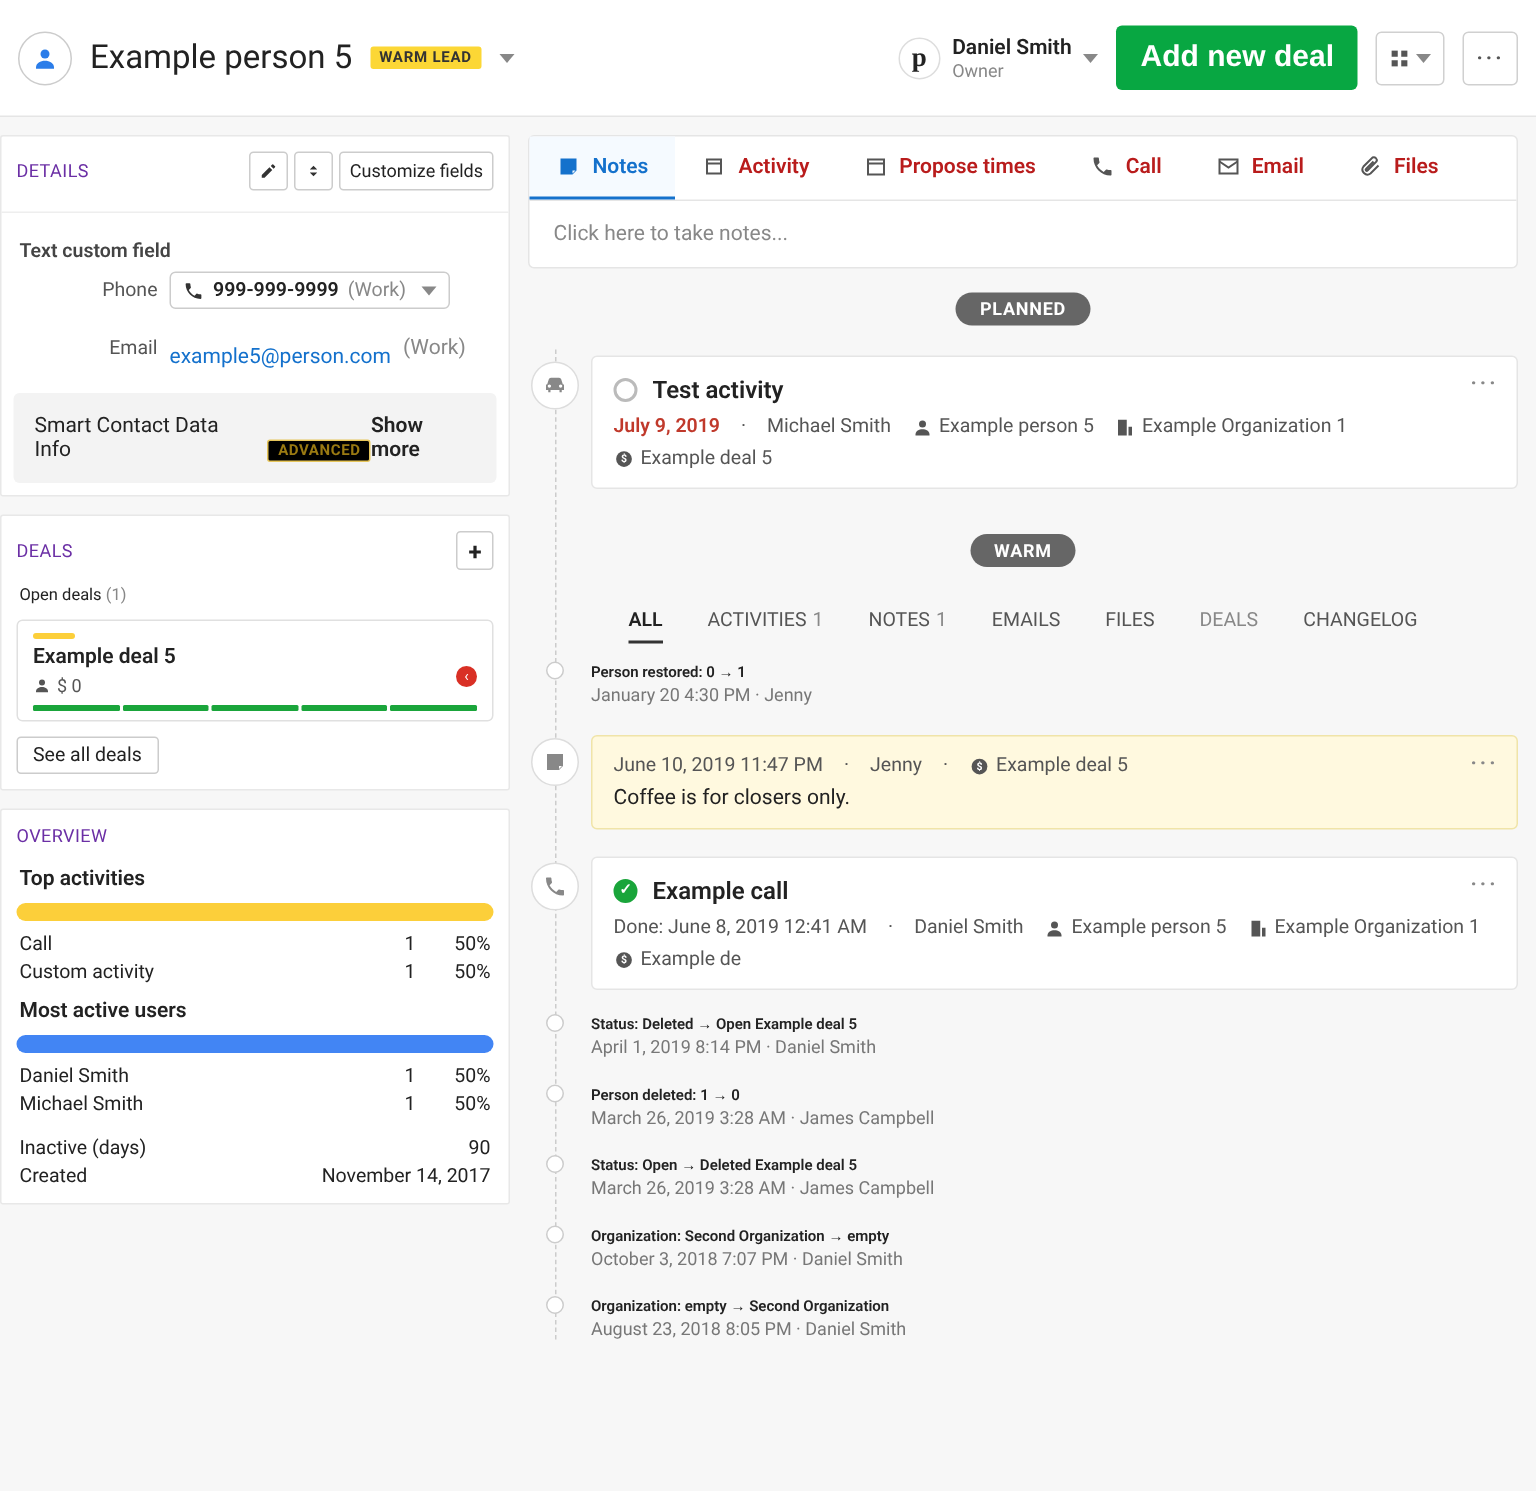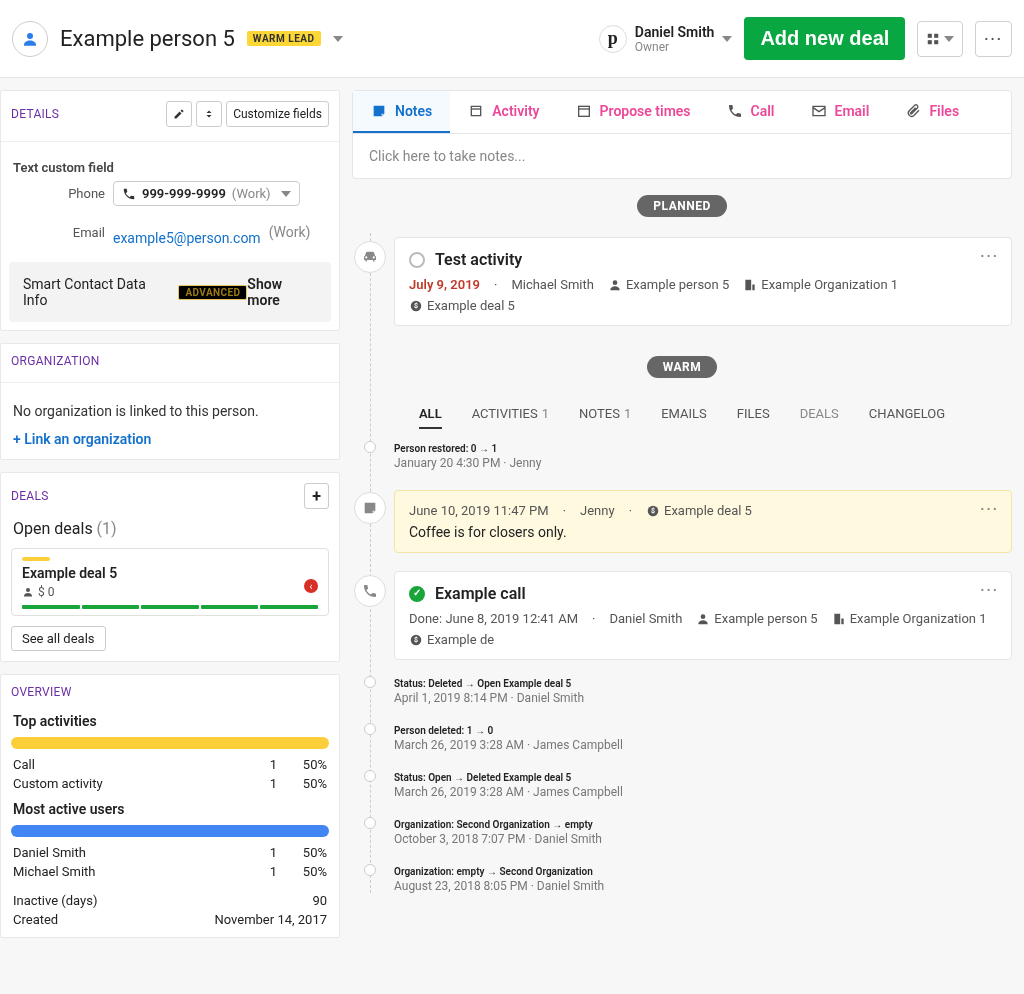--- a/index.html
+++ b/index.html
@@ -44,21 +44,21 @@
 .overview-bar.blue { background: #4285f4; }
 .stat-row { display: flex; padding: 2px 12px; font-size: 13px; }
 .stat-row .s1 { flex: 1; }
 .stat-row .s2 { width: 40px; text-align: right; }
 .stat-row .s3 { width: 50px; text-align: right; }
 .subhdr { font-size: 14px; font-weight: 600; padding: 8px 12px 2px 12px; }
 
 .right { flex: 1; padding: 12px; }
 .tabs-card { background: #fff; border: 1px solid #e5e5e5; border-radius: 4px; }
 .tabs-bar { display: flex; border-bottom: 1px solid #e5e5e5; }
-.tab { padding: 12px 18px; display: flex; align-items: center; gap: 8px; color: #ec4899; font-weight: 600; font-size: 14px; border-bottom: 2px solid transparent; cursor: pointer; }
+.tab { padding: 12px 18px; display: flex; align-items: center; gap: 8px; color: #b91c1c; font-weight: 600; font-size: 14px; border-bottom: 2px solid transparent; cursor: pointer; }
 .tab.active { color: #1471cc; border-bottom-color: #1471cc; background: #f5faff; }
 .notes-input { padding: 14px 16px; color: #888; font-size: 14px; }
 .pill { display: inline-block; margin: 16px auto; background: #666; color: #fff; font-size: 12px; font-weight: 700; padding: 4px 16px; border-radius: 14px; letter-spacing: .5px; }
 .center { text-align: center; }
 .timeline { position: relative; margin-left: 18px; }
 .tl-dotline { position: absolute; left: 0; top: 0; bottom: 0; border-left: 1px dashed #ccc; }
 .tl-node { position: absolute; left: -16px; width: 32px; height: 32px; border-radius: 50%; background: #fff; border: 1px solid #ddd; display: flex; align-items: center; justify-content: center; color: #888; z-index:2; }
 .tl-node.small { width: 12px; height: 12px; left: -6px; background: #fff; border: 1px solid #ccc; }
 .card { background: #fff; border: 1px solid #e5e5e5; border-radius: 4px; padding: 12px 14px; margin-left: 24px; position: relative; margin-bottom: 14px; }
 .card .more { position: absolute; right: 12px; top: 10px; color: #888; letter-spacing: 2px; font-weight: 700; }
@@ -75,21 +75,21 @@
 .subtab.active { color: #222; font-weight: 600; border-bottom: 2px solid #333; }
 .subtab .cnt { color: #888; margin-left: 4px; }
 .log { margin-left: 24px; margin-bottom: 16px; position: relative; }
 .log-title { font-weight: 600; font-size: 10px; }
 .log-meta { font-size: 12px; color: #777; margin-top: 2px; }
 svg { display: block; }
 .muted{color:#888;}
 .field-label{font-size:13px;color:#444;font-weight:600;padding: 10px 12px 0 12px;}
 hr.sep{border:none;border-top:1px solid #eee; margin: 8px 0;}
 .tl-wrap{position:relative; padding-top:4px;}
-.open-deals-row{padding:4px 12px; font-size:16px;}
+.open-deals-row{padding:4px 12px; font-size:11px;}
 .open-deals-row .cnt{color:#888;}
 </style>
 </head>
 <body>
 
 <div class="header">
   <div class="avatar-circle">
     <svg width="18" height="18" viewBox="0 0 24 24" fill="#2b7de9">
         <circle cx="12" cy="8" r="4"></circle>
         <path d="M4 20c0-4 4-6 8-6s8 2 8 6v1H4z"></path>
@@ -155,36 +155,28 @@
           <span class="muted">(Work)</span>
           <span class="caret"></span>
         </div>
       </div>
       <div class="row" style="margin-bottom:10px;">
         <div class="lbl">Email</div>
         <a class="link">example5@person.com</a>
         <span class="muted">(Work)</span>
       </div>
       <div class="smart-box">
-        <div style="display:flex;align-items:center;gap:8px;">
+        <div style="display:flex;align-items:flex-end;gap:8px;">
           <span>Smart Contact Data Info</span>
           <span class="adv-badge">ADVANCED</span>
         </div>
         <span style="font-weight:600;">Show more</span>
       </div>
     </div>
 
-    <div class="panel">
-      <div class="panel-header">
-          <div class="panel-title">ORGANIZATION</div>
-        </div>
-      <hr class="sep">
-      <div class="org-text">No organization is linked to this person.</div>
-      <div class="link-org">+ Link an organization</div>
-    </div>
 
     <div class="panel">
       <div class="panel-header">
         <div class="panel-title">DEALS</div>
         <div class="small-btn" style="font-weight:700;font-size:16px;padding:0 7px;">+</div>
       </div>
       <div class="open-deals-row">
         <span>Open deals</span>
         <span class="cnt">(1)</span>
       </div>

